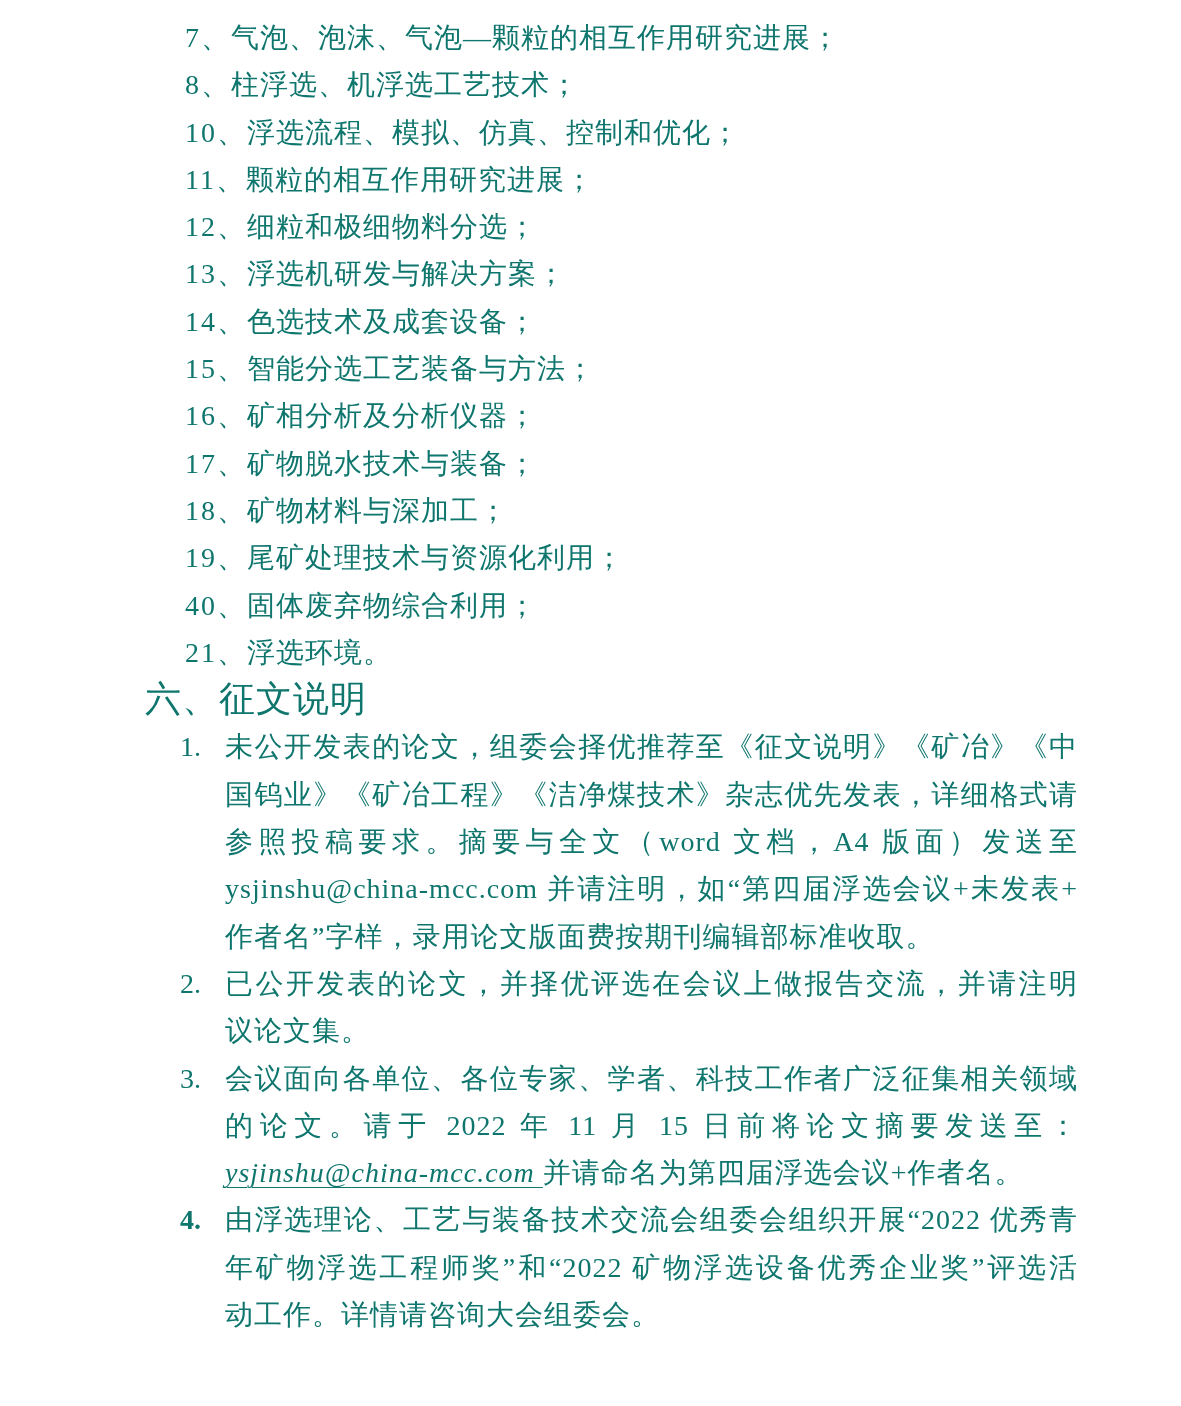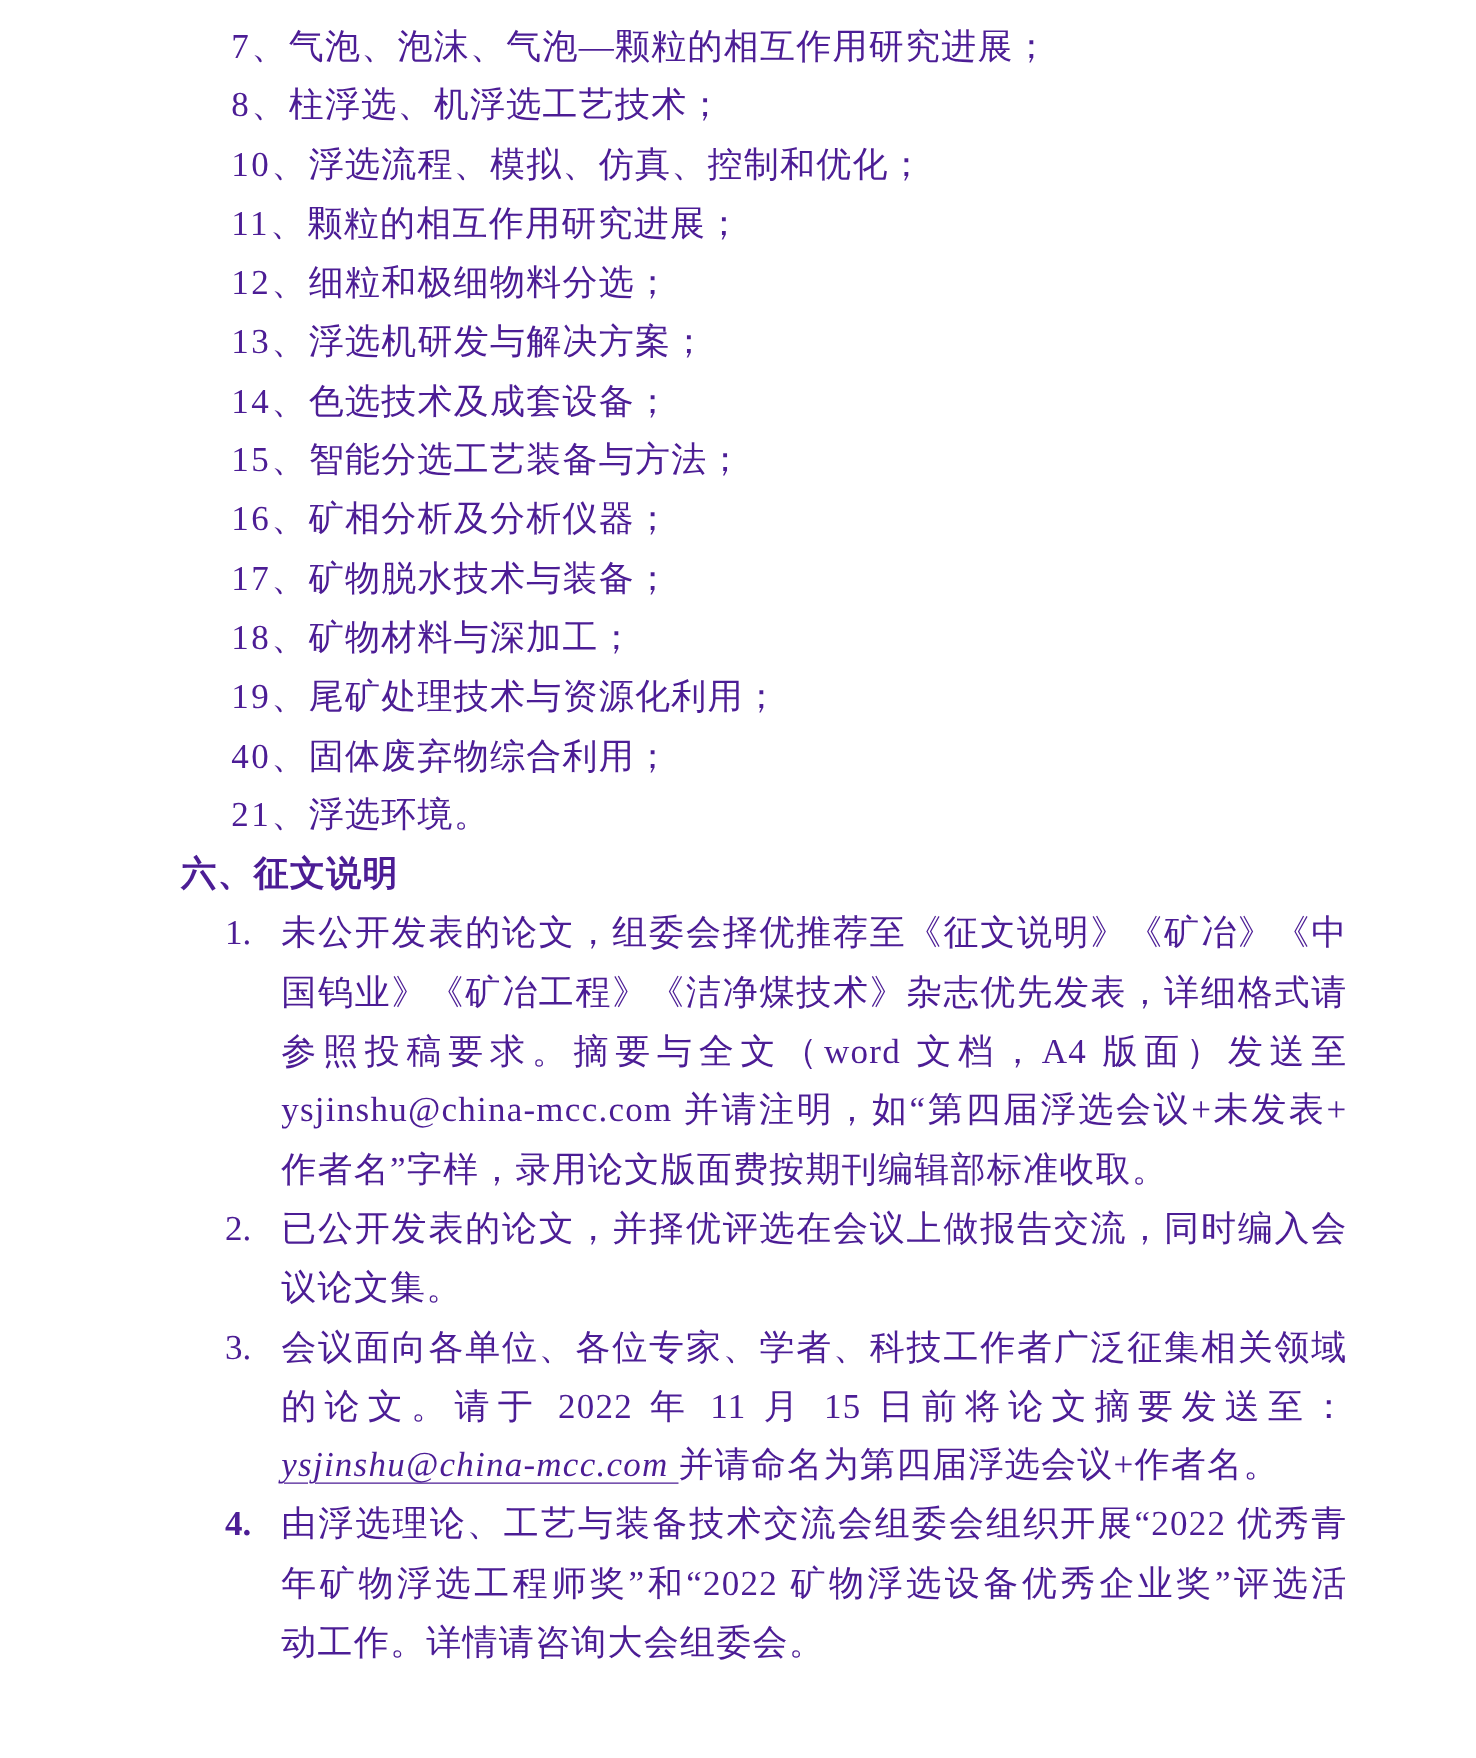--- a/index.html
+++ b/index.html
@@ -24,22 +24,22 @@
     line-height: 47.3px;
     height: 47.3px;
     letter-spacing: 1px;
     white-space: nowrap;
   }
   .topic-line .num {
     letter-spacing: 2px;
   }
   .section-heading {
     margin: 0;
-    font-size: 28px;
-    font-weight: bold;
+    font-size: 36px;
+    font-weight: normal;
     line-height: 47.3px;
     height: 47.3px;
     letter-spacing: 1px;
   }
   .note {
     position: relative;
     padding-left: 80px;
   }
   .note-num {
     position: absolute;
@@ -62,21 +62,21 @@
   .u {
     text-decoration: underline;
     text-underline-offset: 5px;
     text-decoration-thickness: 1px;
     font-style: italic;
   }
 </style>
 </head>
 <body>
 
-<div class="page" style="background: rgb(255, 255, 255); color: #4c1d95;">
+<div class="page" style="background: rgb(255, 255, 255); color: #0f766e;">
   <div>
       <div class="topic-line"><span class="num">7、</span><span>气泡、泡沫、气泡—颗粒的相互作用研究进展；</span></div>
       <div class="topic-line"><span class="num">8、</span><span>柱浮选、机浮选工艺技术；</span></div>
       <div class="topic-line"><span class="num">10、</span><span>浮选流程、模拟、仿真、控制和优化；</span></div>
       <div class="topic-line"><span class="num">11、</span><span>颗粒的相互作用研究进展；</span></div>
       <div class="topic-line"><span class="num">12、</span><span>细粒和极细物料分选；</span></div>
       <div class="topic-line"><span class="num">13、</span><span>浮选机研发与解决方案；</span></div>
       <div class="topic-line"><span class="num">14、</span><span>色选技术及成套设备；</span></div>
       <div class="topic-line"><span class="num">15、</span><span>智能分选工艺装备与方法；</span></div>
       <div class="topic-line"><span class="num">16、</span><span>矿相分析及分析仪器；</span></div>
@@ -91,21 +91,21 @@
       <div class="note">
         <span class="note-num">1.</span>
         <div class="line j"><span>未公开发表的论文，组委会择优推荐至《征文说明》《矿冶》《中</span></div>
         <div class="line j"><span>国钨业》《矿冶工程》《洁净煤技术》杂志优先发表，详细格式请</span></div>
         <div class="line j"><span>参照投稿要求。摘要与全文（word 文档，A4 版面）发送至</span></div>
         <div class="line j"><span>ysjinshu@china-mcc.com 并请注明，如“第四届浮选会议+未发表+</span></div>
         <div class="line"><span>作者名”字样，录用论文版面费按期刊编辑部标准收取。</span></div>
       </div>
       <div class="note">
         <span class="note-num">2.</span>
-        <div class="line j"><span>已公开发表的论文，并择优评选在会议上做报告交流，同时编入会</span></div>
+        <div class="line j"><span>已公开发表的论文，并择优评选在会议上做报告交流，并请注明</span></div>
         <div class="line"><span>议论文集。</span></div>
       </div>
       <div class="note">
         <span class="note-num">3.</span>
         <div class="line j"><span>会议面向各单位、各位专家、学者、科技工作者广泛征集相关领域</span></div>
         <div class="line j"><span>的论文。请于 2022 年 11 月 15 日前将论文摘要发送至：</span></div>
         <div class="line"><span class="u">ysjinshu@china-mcc.com </span><span>并请命名为第四届浮选会议+作者名。</span></div>
       </div>
       <div class="note">
         <span class="note-num bold">4.</span>

